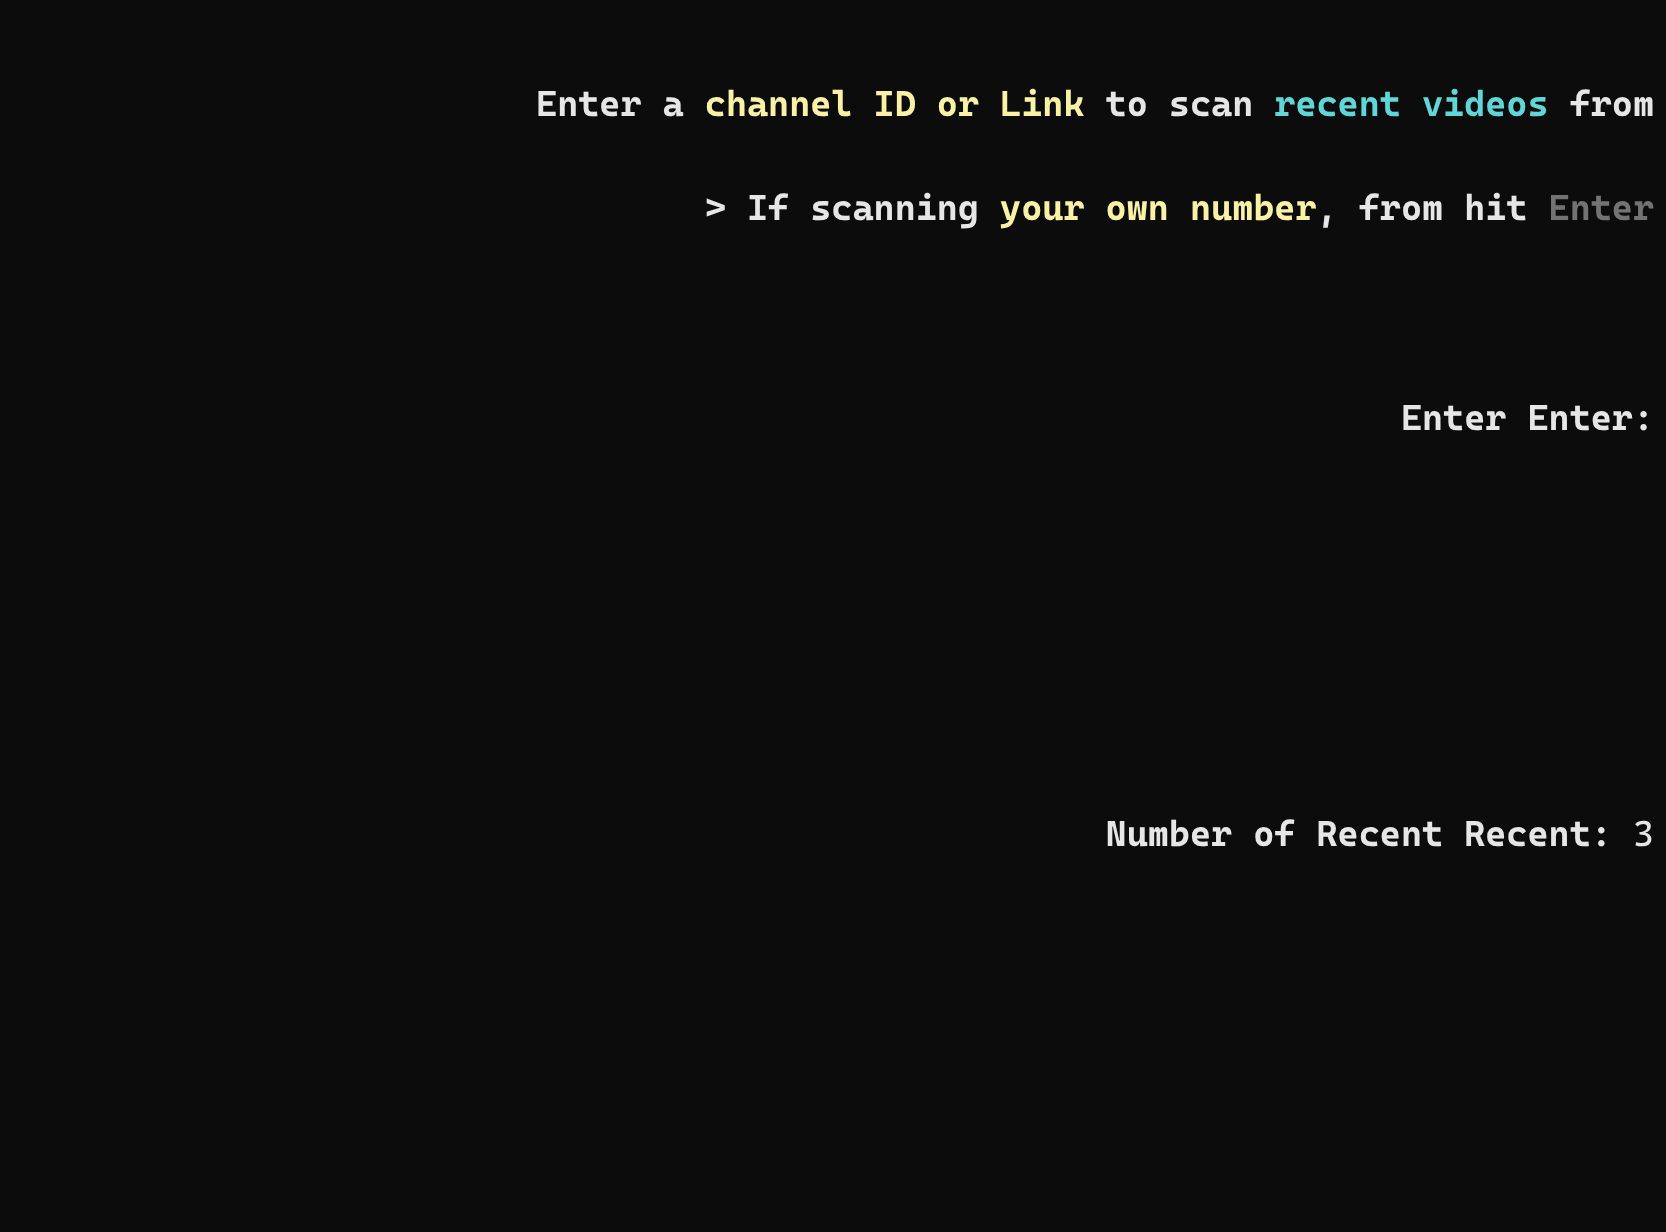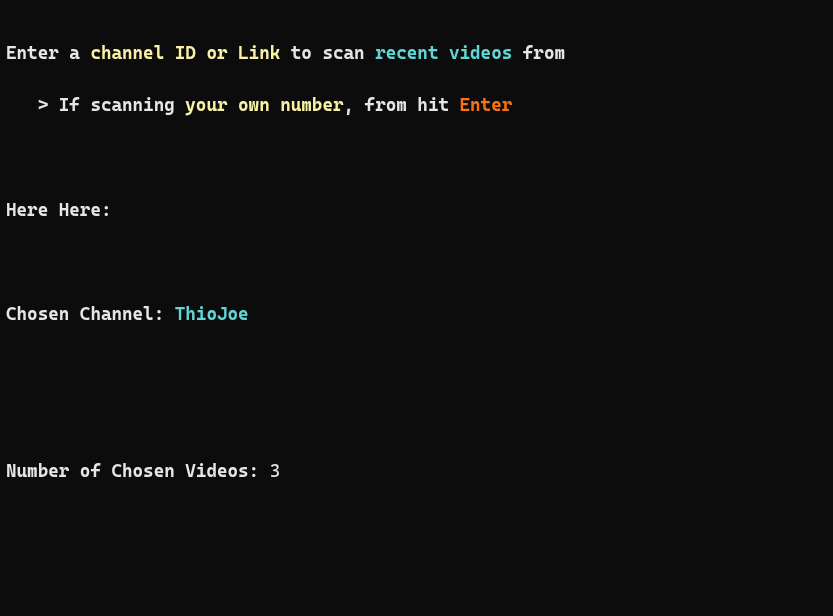--- a/index.html
+++ b/index.html
@@ -14,37 +14,36 @@
     height: 616px;
     overflow: hidden;
   }
   .term {
     padding: 14px 6px 6px 6px;
     white-space: pre;
   }
   .wh  { color: #e6e6e6; font-weight: bold; }
   .yl  { color: #f9f1a5; font-weight: bold; }
   .cy  { color: #61d6d6; font-weight: bold; }
-  .gr  { color: #f97316; font-weight: bold; }
+  .gr  { color: #737373; font-weight: bold; }
   .pl  { color: #e6e6e6; }
-  .row { display: block; }
+  .row { display: block; text-align: right; }
 </style>
 </head>
 <body>
 
 <div class="term">
 <span class="row"><span class="wh">Enter a </span><span class="yl">channel ID or Link</span><span class="wh"> to scan </span><span class="cy">recent videos</span><span class="wh"> from</span></span>
 <span class="row"><span class="wh">   &gt; If scanning </span><span class="yl">your own number</span><span class="wh">, from hit </span><span class="gr">Enter</span></span>
 <span class="row"> </span>
-<span class="row"><span class="wh">Here Here:</span></span>
-<span class="row"> </span>
-<span class="row"><span class="wh">Chosen Channel: </span><span class="cy">ThioJoe</span></span>
+<span class="row"><span class="wh">Enter Enter:</span></span>
 <span class="row"> </span>
 <span class="row"> </span>
-<span class="row"><span class="wh">Number of Chosen Videos: </span><span class="pl">3</span></span>
+<span class="row"> </span>
+<span class="row"><span class="wh">Number of Recent Recent: </span><span class="pl">3</span></span>
 <span class="row"> </span>
 <span class="row"> </span>
 
 
 
 
 
 
 
 

